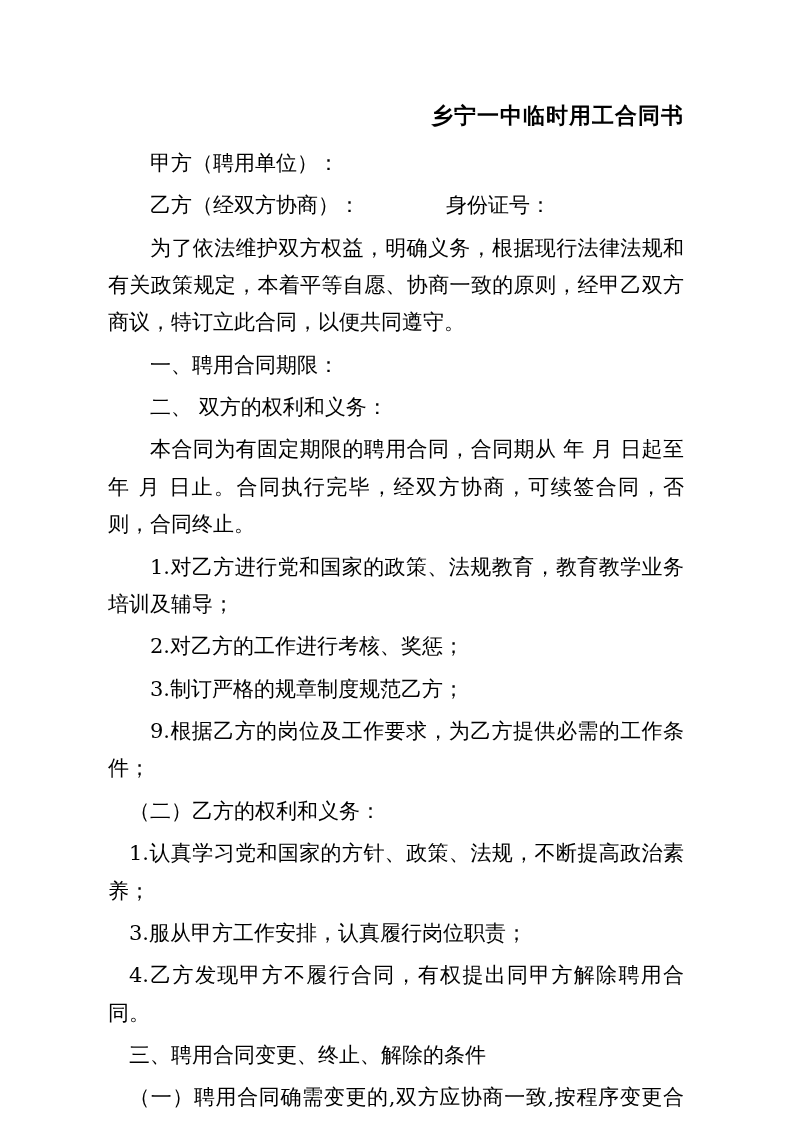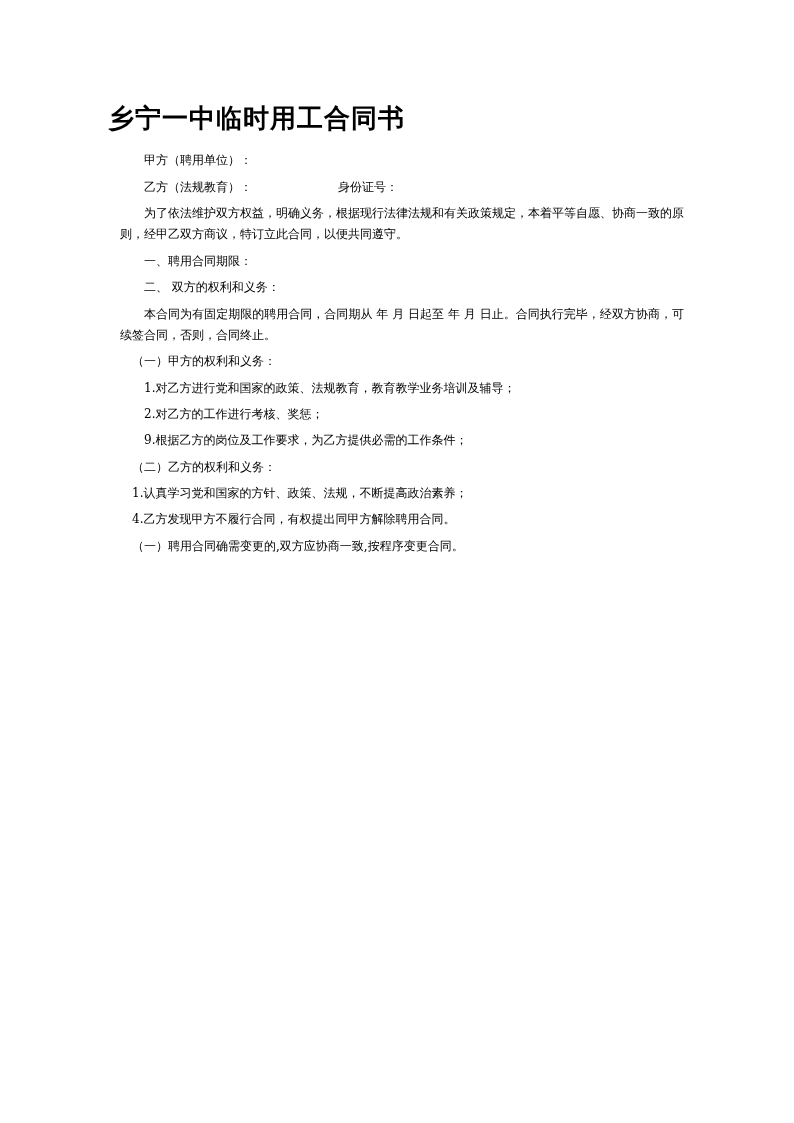--- a/index.html
+++ b/index.html
@@ -18,31 +18,31 @@
   .page {
     position: absolute;
     left: 0;
     top: 0;
     width: 794px;
     height: 1123px;
     box-sizing: border-box;
     padding: 60px 110px 60px 108px;
   }
   .doc-title {
-    text-align: left;
-    font-size: 26px;
+    text-align: right;
+    font-size: 22px;
     font-weight: bold;
     letter-spacing: 1px;
     margin: 40px 0 14px 0;
     line-height: 1.4;
     font-family: "DejaVu Serif", "Liberation Serif", serif;
   }
   .body-text p {
-    margin: 0 0 5px 12px;
-    font-size: 12px;
+    margin: 0 0 5px 0;
+    font-size: 21px;
     line-height: 1.78;
     text-align: justify;
     text-justify: inter-ideograph;
     font-family: "DejaVu Serif", "Liberation Serif", serif;
   }
   .indent {
     text-indent: 2em;
   }
   .indent-1 {
     text-indent: 1em;
@@ -60,45 +60,47 @@
 
 <div class="page">
 
   <h1 class="doc-title">乡宁一中临时用工合同书</h1>
 
   <div class="body-text">
 
     <p class="indent">甲方（聘用单位）：</p>
 
 
-    <p class="indent"><span>乙方（法规教育）：</span><span class="gap-inline"></span><span>身份证号：</span></p>
+    <p class="indent"><span>乙方（经双方协商）：</span><span class="gap-inline"></span><span>身份证号：</span></p>
 
     <p class="indent">为了依法维护双方权益，明确义务，根据现行法律法规和有关政策规定，本着平等自愿、协商一致的原则，经甲乙双方商议，特订立此合同，以便共同遵守。</p>
 
     <p class="indent">一、聘用合同期限：</p>
 
     <p class="indent">二、 双方的权利和义务：</p>
 
     <p class="indent">本合同为有固定期限的聘用合同，合同期从 年 月 日起至 年 月 日止。合同执行完毕，经双方协商，可续签合同，否则，合同终止。</p>
 
-    <p class="indent-1">（一）甲方的权利和义务：</p>
 
     <p class="indent">1.对乙方进行党和国家的政策、法规教育，教育教学业务培训及辅导；</p>
 
     <p class="indent">2.对乙方的工作进行考核、奖惩；</p>
 
+    <p class="indent">3.制订严格的规章制度规范乙方；</p>
 
 
     <p class="indent">9.根据乙方的岗位及工作要求，为乙方提供必需的工作条件；</p>
 
     <p class="indent-1">（二）乙方的权利和义务：</p>
 
     <p class="indent-1">1.认真学习党和国家的方针、政策、法规，不断提高政治素养；</p>
 
 
+    <p class="indent-1">3.服从甲方工作安排，认真履行岗位职责；</p>
 
     <p class="indent-1">4.乙方发现甲方不履行合同，有权提出同甲方解除聘用合同。</p>
 
+    <p class="indent-1">三、聘用合同变更、终止、解除的条件</p>
 
     <p class="indent-1">（一）聘用合同确需变更的,双方应协商一致,按程序变更合同。</p>
 
   </div>
 </div>
 
 </body></html>

